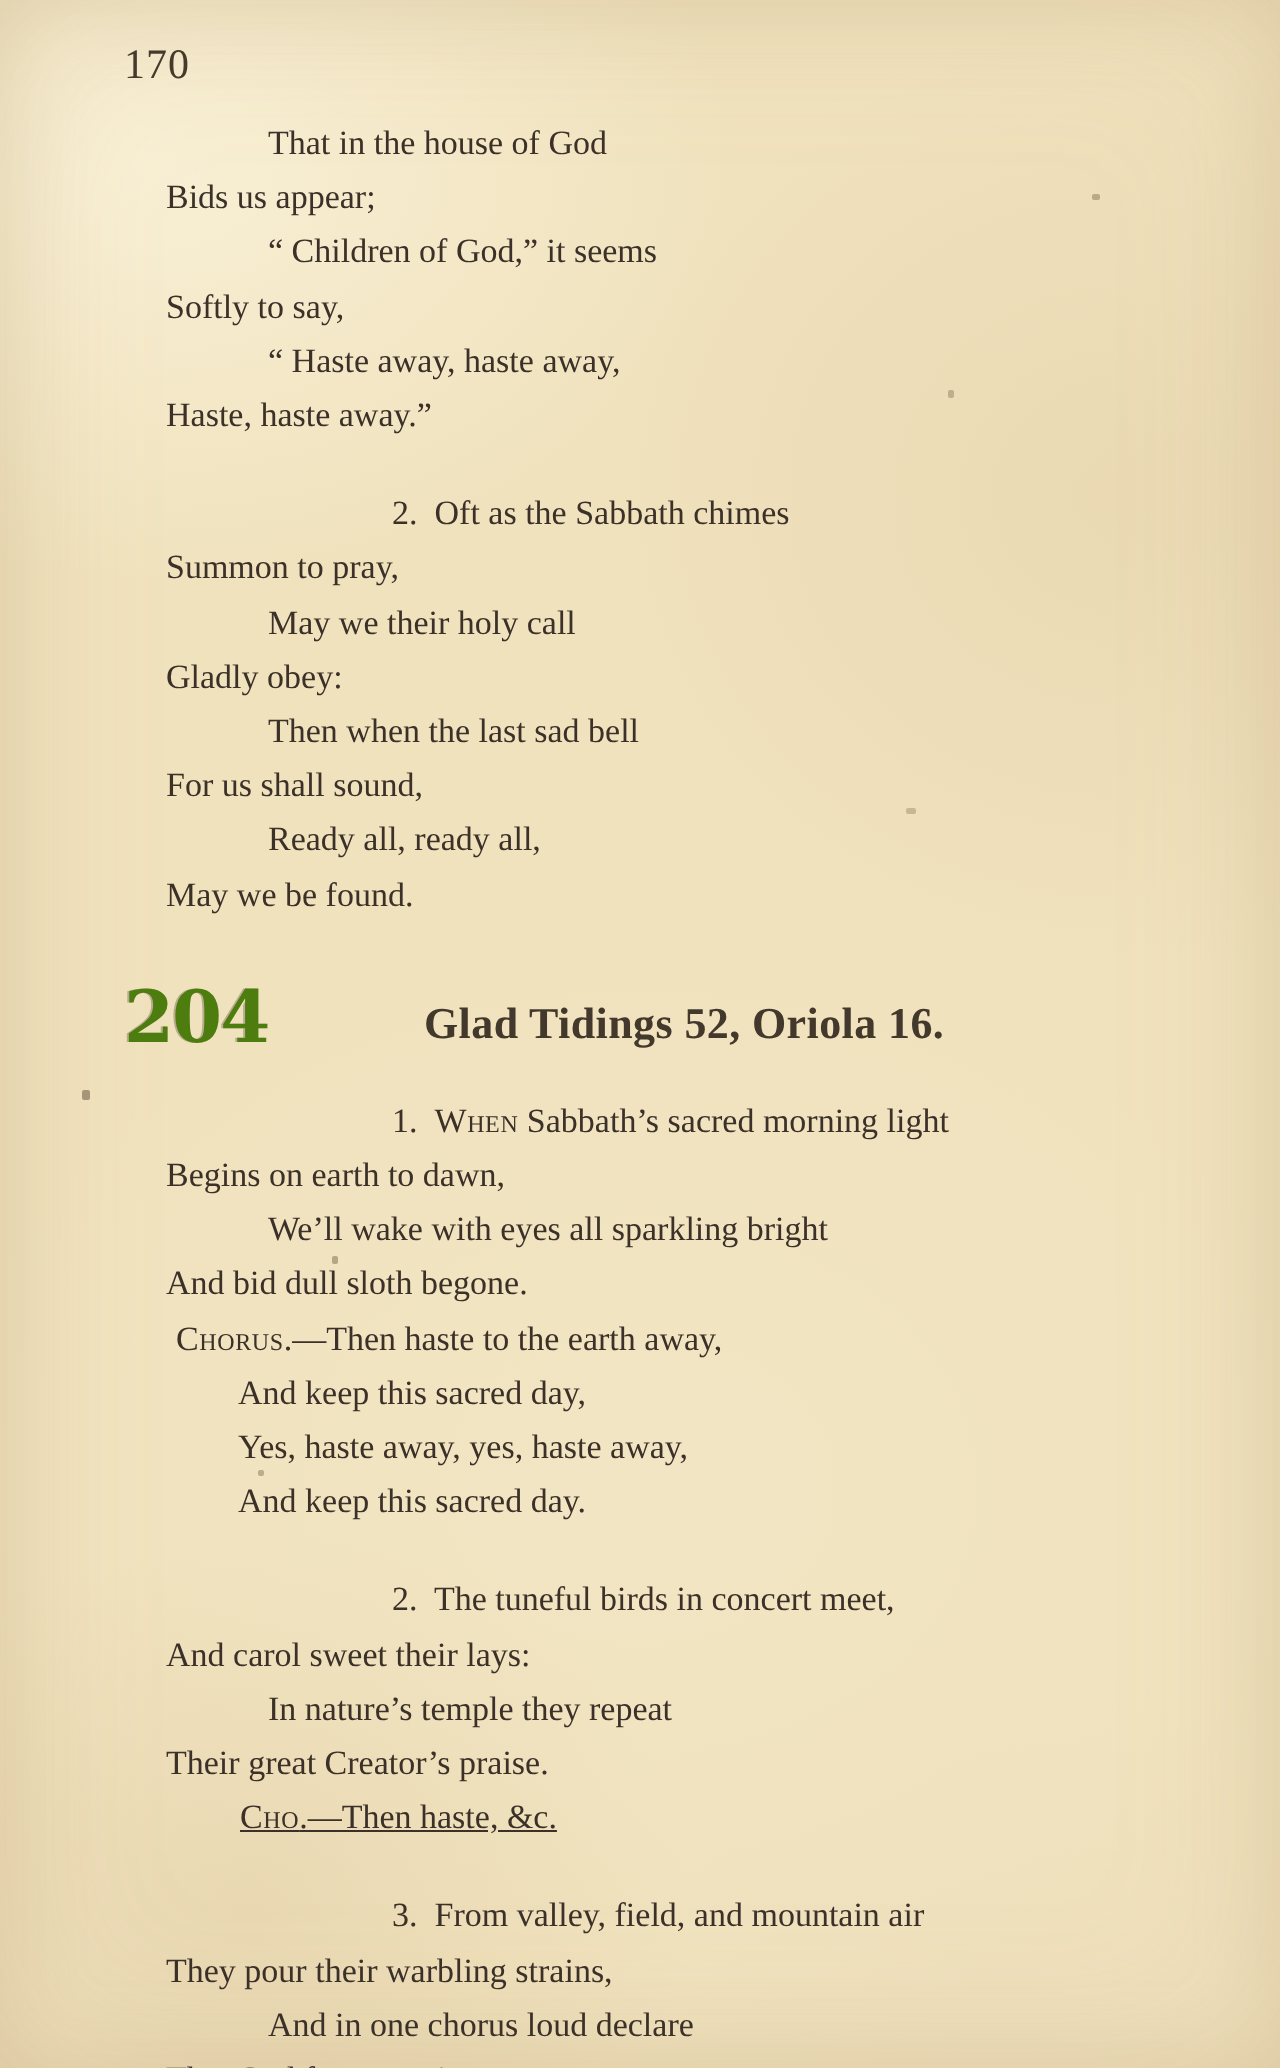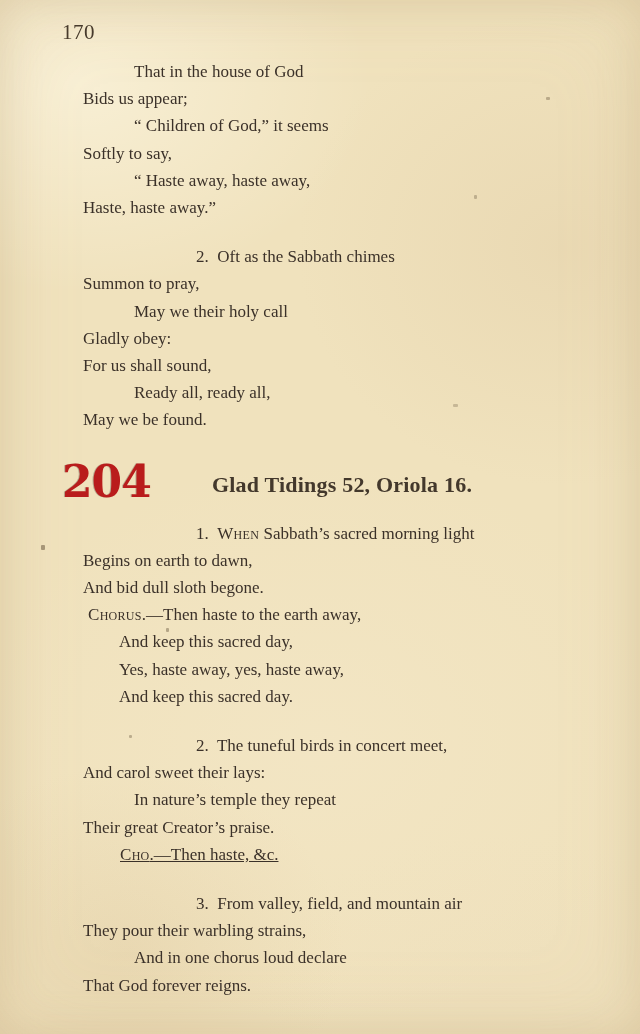--- a/index.html
+++ b/index.html
@@ -109,25 +109,25 @@
 
   
   .hymn-head {
     position: relative;
     height: 54px;
   }
   .hymn-number {
     position: absolute;
     left: 62px;
     top: -6px;
-    font-size: 44px;
+    font-size: 36px;
     line-height: 44px;
     font-weight: 700;
     letter-spacing: -1px;
-    color: #b91c1c;
+    color: #4d7c0f;
     font-family: "DejaVu Serif", "Liberation Serif", serif;
     text-shadow:
        1px 0 0 rgba(240,226,189,0.85),
       -1px 0 0 rgba(58,48,40,0.30),
        0 1px 0 rgba(240,226,189,0.55);
   }
   .hymn-tunes {
     position: absolute;
     left: 212px;
     top: 6px;
@@ -169,35 +169,37 @@
       <div class="line i1">Haste, haste away.”</div>
     </div>
 
     <div class="gap-stanza"></div>
 
     <div class="stanza">
       <div class="line inum">2.  Oft as the Sabbath chimes</div>
       <div class="line i1">Summon to pray,</div>
       <div class="line i0">May we their holy call</div>
       <div class="line i1">Gladly obey:</div>
+      <div class="line i0">Then when the last sad bell</div>
       <div class="line i1">For us shall sound,</div>
       <div class="line i0">Ready all, ready all,</div>
       <div class="line i1">May we be found.</div>
     </div>
 
     <div style="height:32px"></div>
 
     <div class="hymn-head">
       <div class="hymn-number">204</div>
       <div class="hymn-tunes">Glad Tidings 52, Oriola 16.</div>
     </div>
 
     <div class="stanza">
       <div class="line inum"><span>1.  </span><span class="smallcaps">When</span><span> Sabbath’s sacred morning light</span></div>
       <div class="line i1">Begins on earth to dawn,</div>
+      <div class="line i0">We’ll wake with eyes all sparkling bright</div>
       <div class="line i1">And bid dull sloth begone.</div>
     </div>
 
     <div class="stanza">
       <div class="line ich"><span class="smallcaps">Chorus</span><span>.—Then haste to the earth away,</span></div>
       <div class="line ichi">And keep this sacred day,</div>
       <div class="line ichi">Yes, haste away, yes, haste away,</div>
       <div class="line ichi">And keep this sacred day.</div>
     </div>
 

